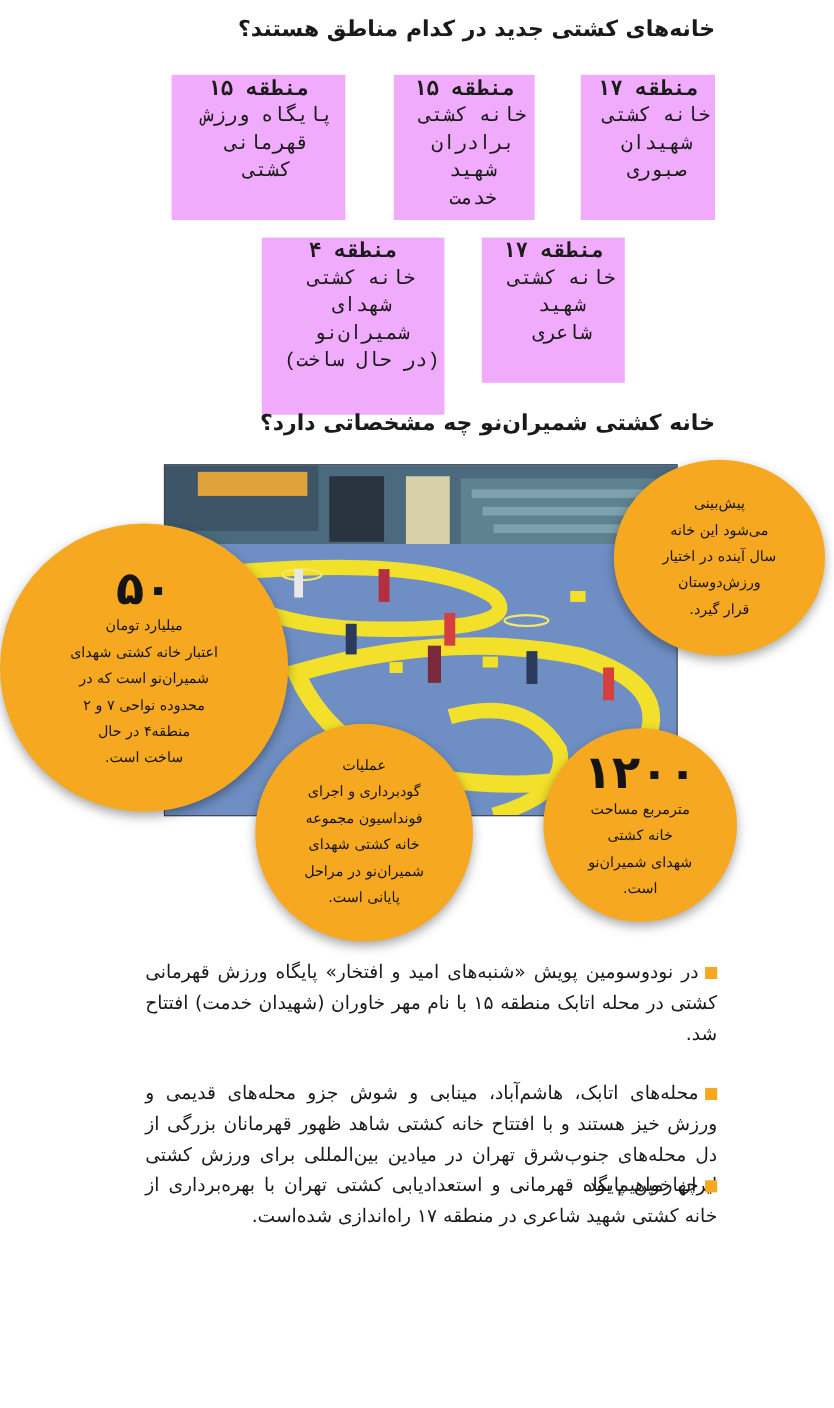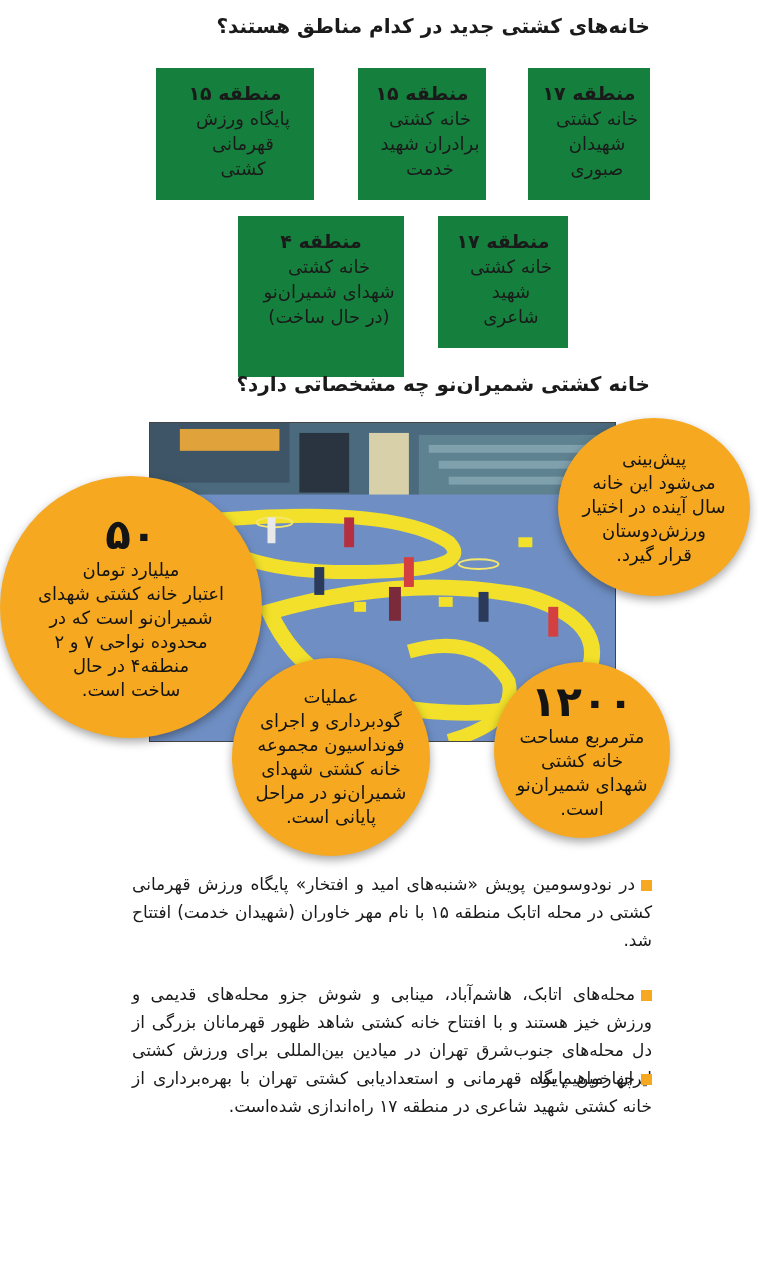--- a/index.html
+++ b/index.html
@@ -6,41 +6,41 @@
   html, body { width: 758px; height: 1280px; background: #ffffff; overflow: hidden; }
   body { font-family: "DejaVu Sans", sans-serif; color: #1a1a1a; position: relative; direction: rtl; }
 
   .title {
     position: absolute; right: 108px; top: 14px;
     font-size: 20px; font-weight: bold; white-space: nowrap; letter-spacing: -0.3px;
   }
   .title2 { top: 372px; right: 108px; }
 
   .card {
-    position: absolute; background: #15803d;
-    text-align: center; padding-top: 12px;
+    position: absolute; background: #f0abfc;
+    text-align: center;  font-family: Liberation Mono, monospace;
   }
   .card .zone { font-weight: bold; font-size: 19px; line-height: 26px; display: block; }
   .card .name { font-size: 18px; line-height: 25px; display: block; white-space: pre-line; margin-left: 16px; }
 
   .photo {
     position: absolute; left: 149px; top: 422px; width: 467px; height: 320px;
     overflow: hidden; border: 1px solid #444;
     background: #6d8fbe;
   }
   .photo svg { display: block; width: 100%; height: 100%; }
 
   .bubble {
     position: absolute; border-radius: 50%; background: #f6a920;
     box-shadow: 0 4px 10px rgba(0,0,0,0.35);
     display: flex; flex-direction: column; align-items: center; justify-content: center;
     text-align: center; color: #141414;
   }
   .bubble .big { font-weight: bold; font-size: 42px; line-height: 46px; }
-  .bubble .txt { font-size: 18px; line-height: 24px; white-space: pre-line; }
+  .bubble .txt { font-size: 13px; line-height: 24px; white-space: pre-line; }
 
   .para {
     position: absolute; right: 106px; width: 520px;
     font-size: 17px; line-height: 28px; text-align: justify; text-align-last: right;
     color: #1a1a1a;
   }
   .bullet {
     display: inline-block; width: 11px; height: 11px; background: #f6a920;
     margin-left: 6px; vertical-align: middle;
   }

